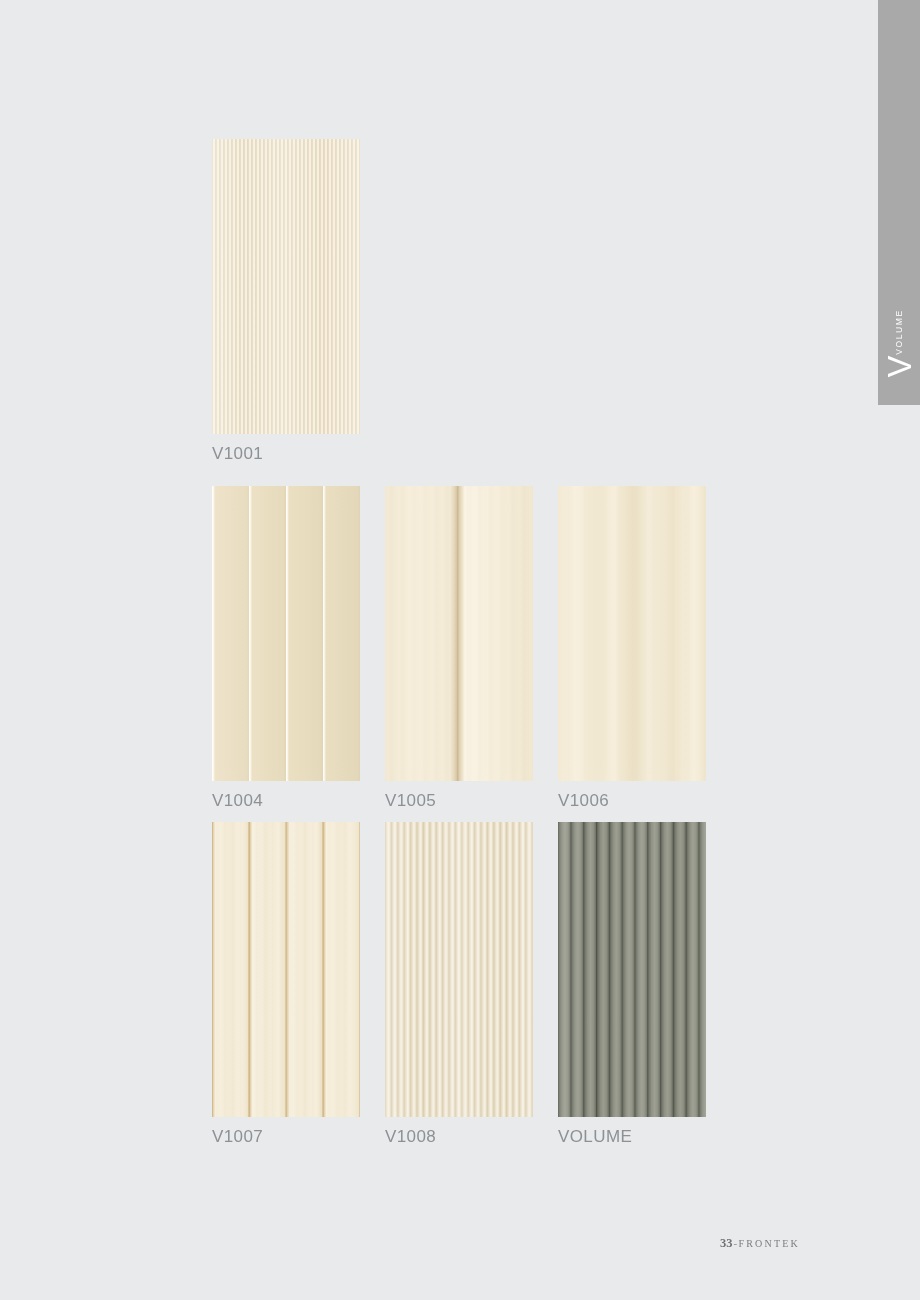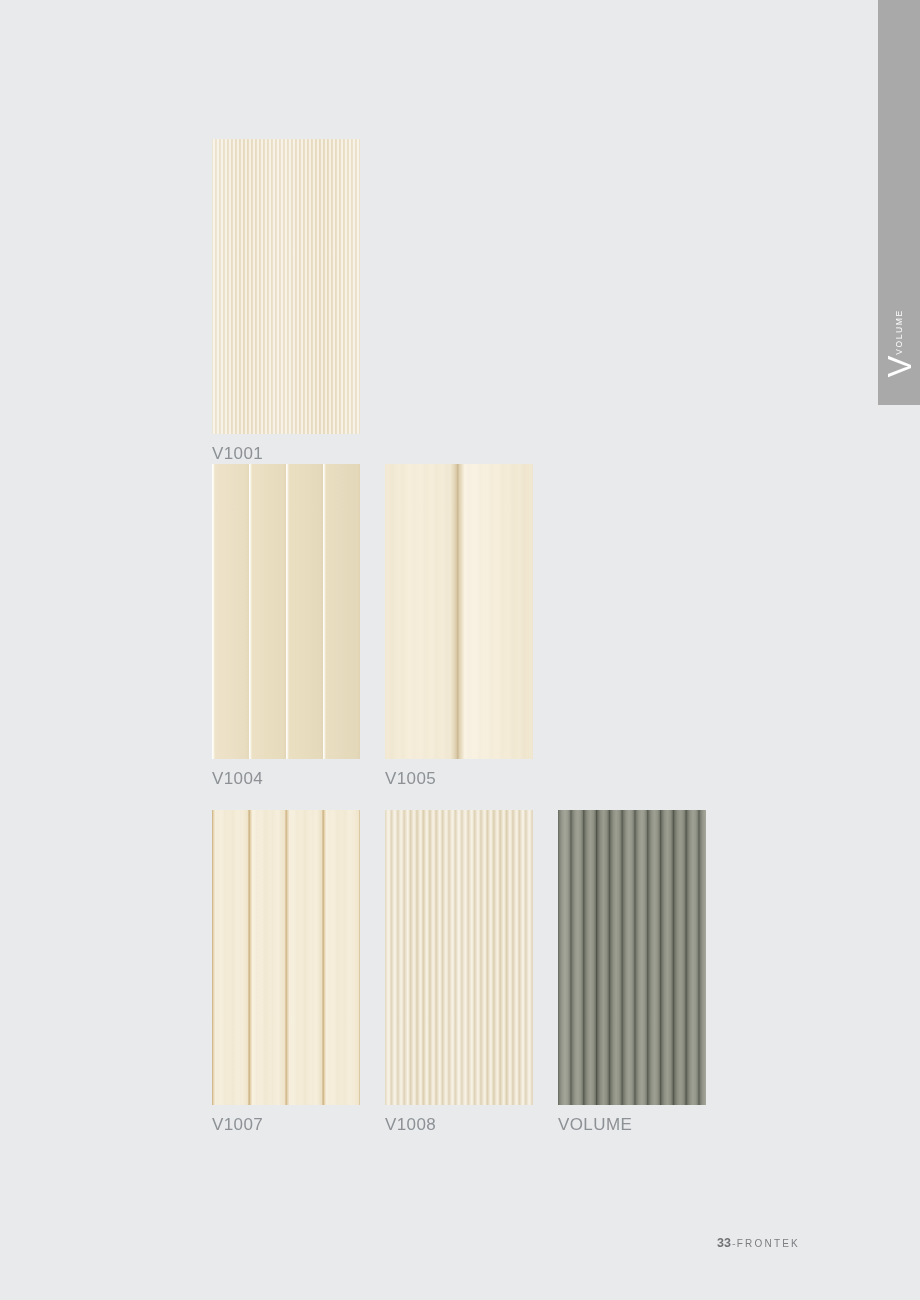--- a/index.html
+++ b/index.html
@@ -82,22 +82,22 @@
   }
   .caption {
     font-size: 17px;
     color: #8d9195;
     letter-spacing: 0.4px;
     padding-top: 10px;
     padding-bottom: 0;
     font-family: "Liberation Sans", sans-serif;
     font-weight: 400;
   }
-  .row-1 .cell { }
-  .row-2 .cell { margin-bottom: 21px; }
+  .row-1 .cell { margin-bottom: 22px; }
+  .row-2 .cell { margin-bottom: 11px; }
 
   
   .tex {
     position: absolute;
     inset: 0;
   }
 
   
   .t-v1001 {
     background:
@@ -283,21 +283,21 @@
 
   
   .footer {
     position: absolute;
     right: 120px;
     top: 1236px;
     font-size: 11px;
     color: #77797c;
     letter-spacing: 0.2px;
     white-space: nowrap;
-    font-family: Liberation Sans, sans-serif;
+    font-family: Liberation Serif, serif;
   }
   .footer .pg {
     font-weight: bold;
     font-size: 12.5px;
     color: #6f7275;
     letter-spacing: 0;
   }
   .footer .dash {
     font-weight: normal;
     color: #8b8d90;
@@ -343,20 +343,27 @@
     </div>
 
     <div class="cell">
       <div class="swatch">
         <div class="tex t-v1005"></div>
         <div class="tex t-v1005-sheen"></div>
       </div>
       <div class="caption">V1005</div>
     </div>
 
+    <div class="cell">
+      <div class="swatch">
+        <div class="tex t-v1006"></div>
+        <div class="tex t-v1006-sheen"></div>
+      </div>
+      <div class="caption">V1006</div>
+    </div>
   </div>
 
   <div class="row row-3">
     <div class="cell">
       <div class="swatch">
         <div class="tex t-v1007"></div>
         <div class="tex t-v1007-sheen"></div>
       </div>
       <div class="caption">V1007</div>
     </div>

